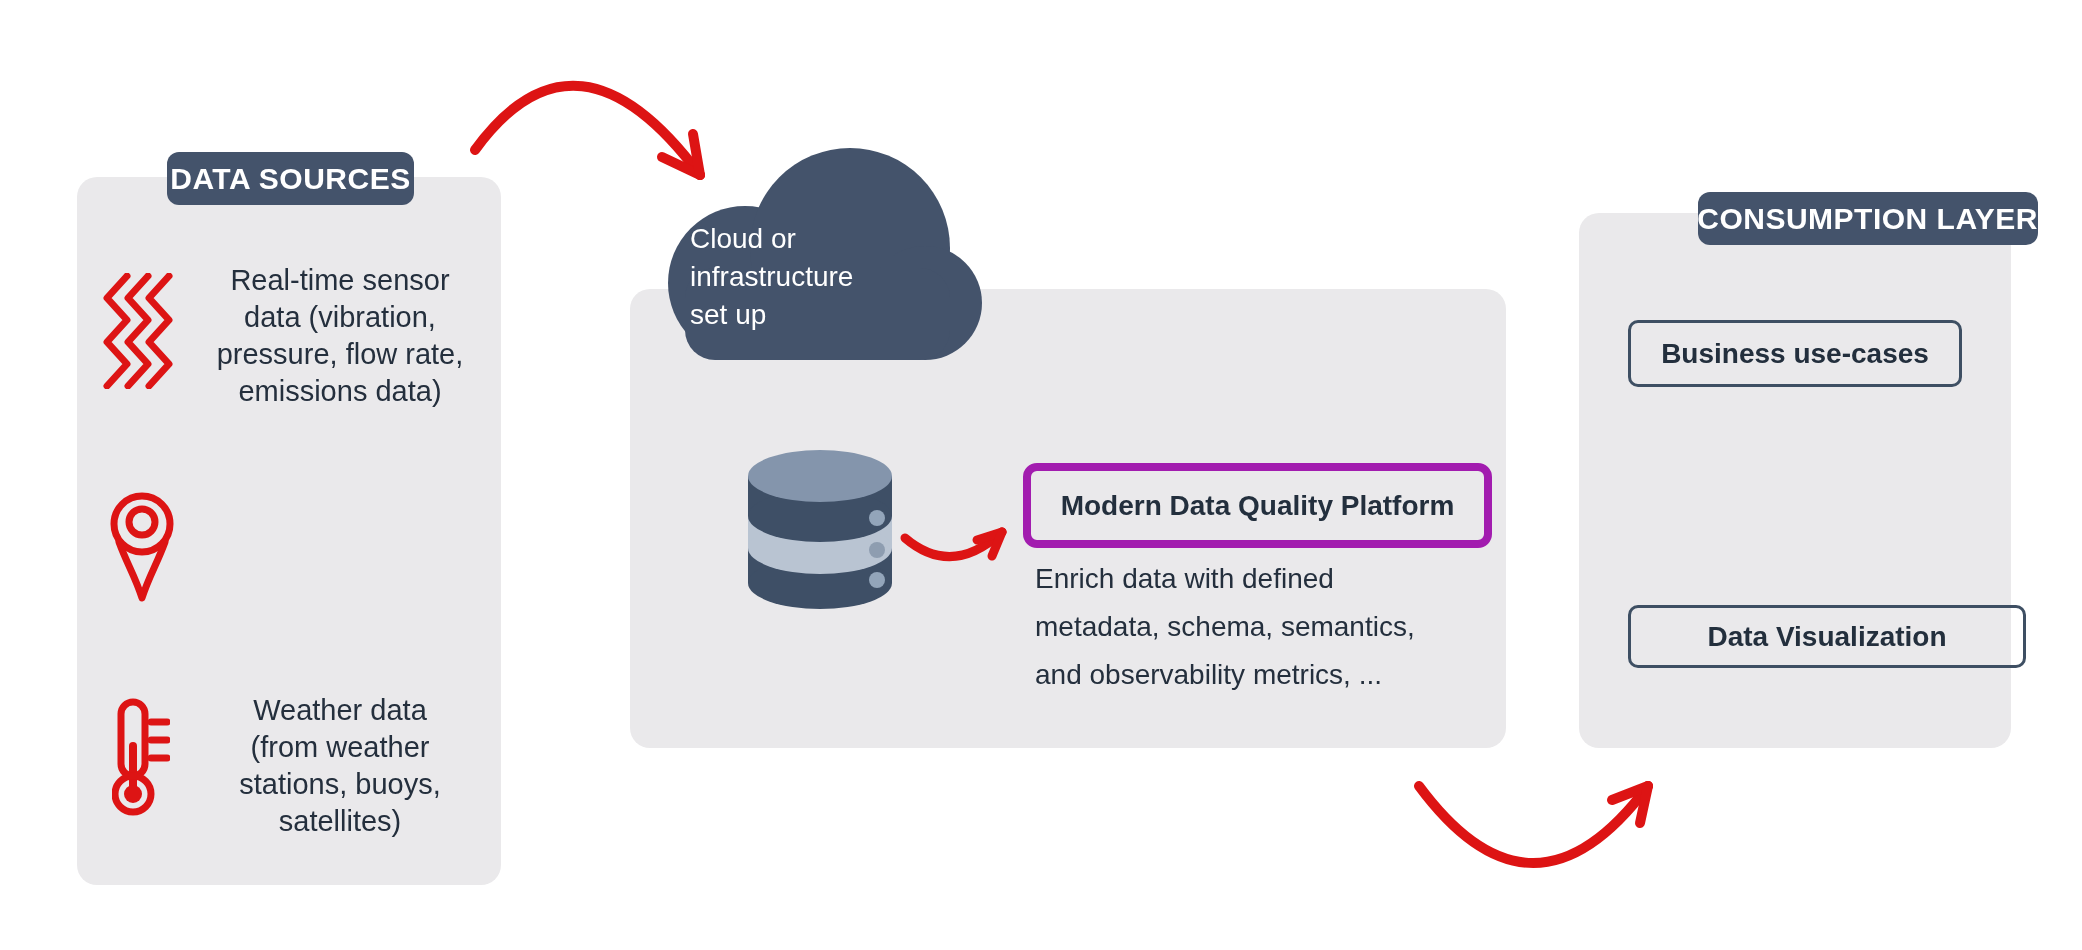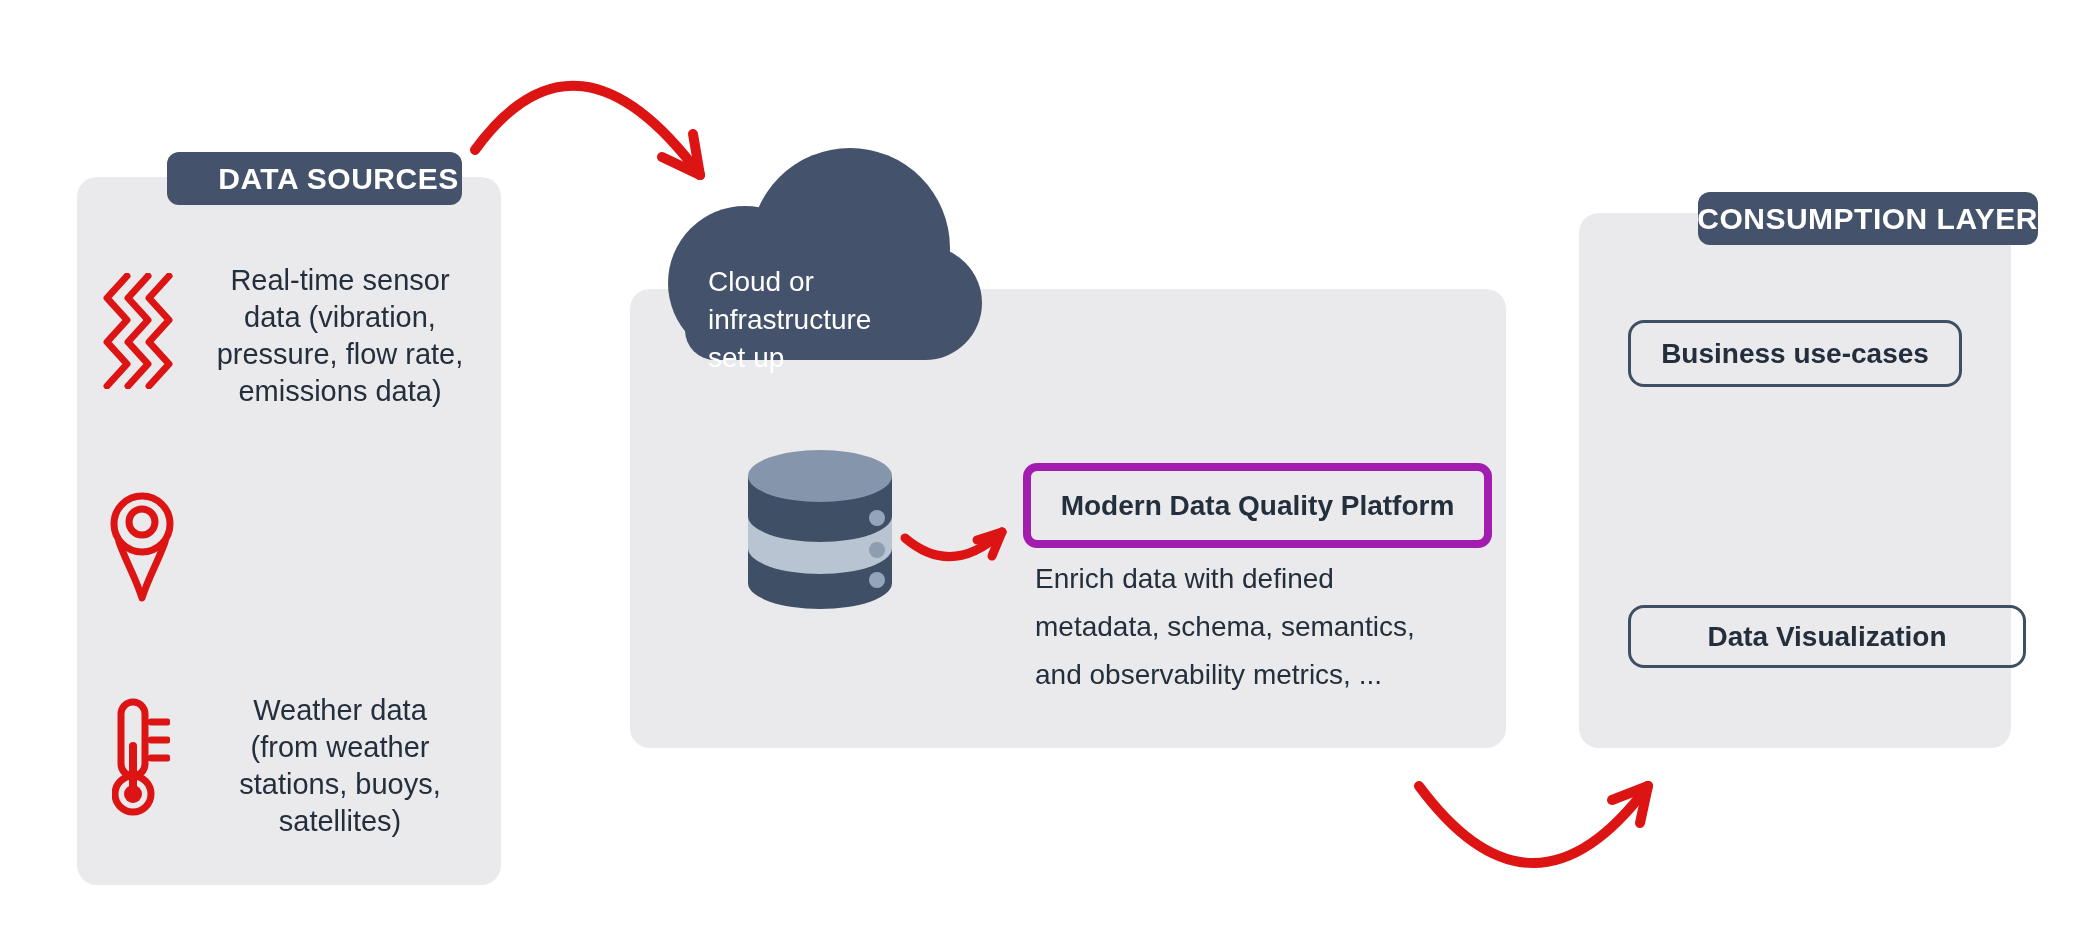--- a/index.html
+++ b/index.html
@@ -28,35 +28,35 @@
   .mdqp-box{
     position:absolute;border:8px solid #a21caf;border-radius:14px;
     display:flex;align-items:center;justify-content:center;
     font-weight:700;font-size:28px;white-space:nowrap;color:#232f3d;
   }
   .enrich-text{
     position:absolute;font-size:28px;line-height:48px;font-weight:500;
     white-space:pre-line;text-align:left;color:#242f3d;
   }
   .con-box{
-    position:absolute;border:3px solid #3e4f63;border-radius:16px;
+    position:absolute;border:3px solid #3e4f63;border-radius:10px;
     display:flex;align-items:center;justify-content:center;
     font-weight:700;font-size:28px;line-height:37px;text-align:center;color:#232f3d;
     padding:10px 10px;box-sizing:border-box;
   }
   svg{display:block;}
 </style>
 </head>
 <body>
 
 <div id="canvas">
 
   <div class="panel" style="left:77px;top:177px;width:424px;height:708px;"></div>
 
-  <div class="pill" style="left:167px;top:152px;width:247px;height:53px;padding-left:48px;">
+  <div class="pill" style="left:167px;top:152px;width:247px;height:53px;">
     <span>DATA SOURCES</span>
   </div>
 
   <div class="icon-abs" style="left:103px;top:273px;">
     <svg width="70" height="116" viewBox="0 0 70 116" fill="none">
       <path d="M24,3 L4,25 L24,47 L4,69 L24,91 L4,113" stroke="#dd1414" stroke-width="7" stroke-linecap="round" stroke-linejoin="round"></path>
       <path d="M24,3 L4,25 L24,47 L4,69 L24,91 L4,113" transform="translate(21,0)" stroke="#dd1414" stroke-width="7" stroke-linecap="round" stroke-linejoin="round"></path>
       <path d="M24,3 L4,25 L24,47 L4,69 L24,91 L4,113" transform="translate(42,0)" stroke="#dd1414" stroke-width="7" stroke-linecap="round" stroke-linejoin="round"></path>
     </svg>
   </div>
@@ -94,21 +94,21 @@
   <div class="icon-abs" style="left:645px;top:148px;">
     <svg width="345" height="212" viewBox="0 0 345 212">
       <g fill="#44536b">
         <circle cx="100" cy="135" r="77"></circle>
         <circle cx="205" cy="100" r="100"></circle>
         <circle cx="280" cy="155" r="57"></circle>
         <rect x="40" y="120" width="265" height="92" rx="30"></rect>
       </g>
     </svg>
   </div>
-  <div class="cloud-text" style="left:708px;top:220px;width:220px;margin-top:43px;">Cloud or
+  <div class="cloud-text" style="left:690px;top:220px;width:220px;">Cloud or
 infrastructure
 set up</div>
 
 
   <div class="icon-abs" style="left:745px;top:448px;">
     <svg width="150" height="165" viewBox="0 0 150 165">
       <g>
         <rect x="3" y="85" width="144" height="50" fill="#3e4f66"></rect>
         <ellipse cx="75" cy="135" rx="72" ry="26" fill="#3e4f66"></ellipse>
         <rect x="3" y="55" width="144" height="45" fill="#b9c4d2"></rect>

